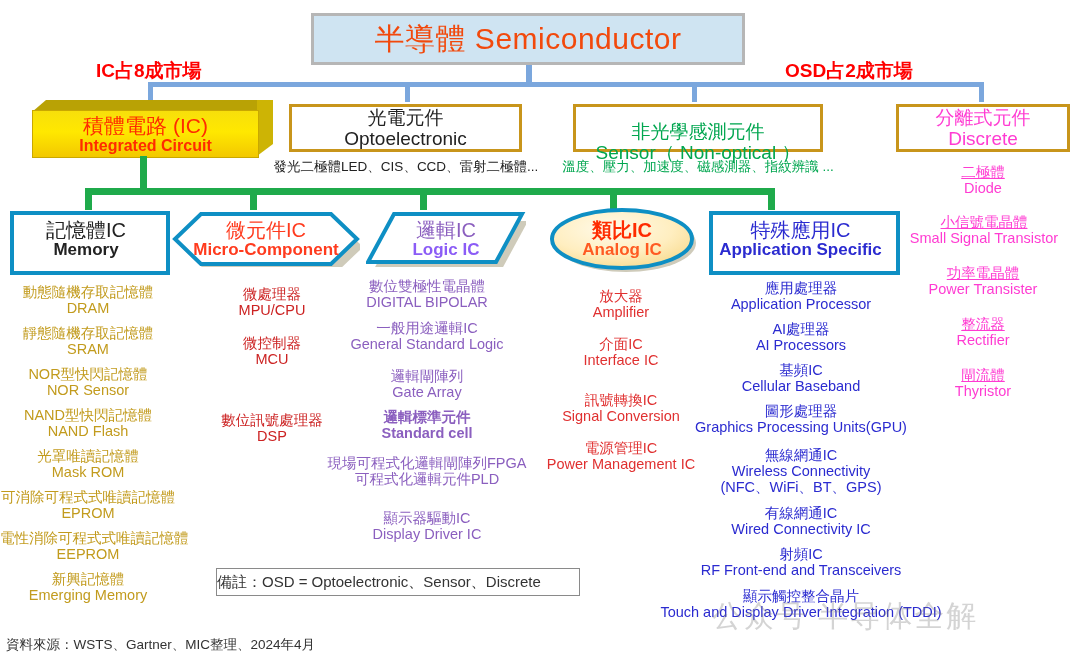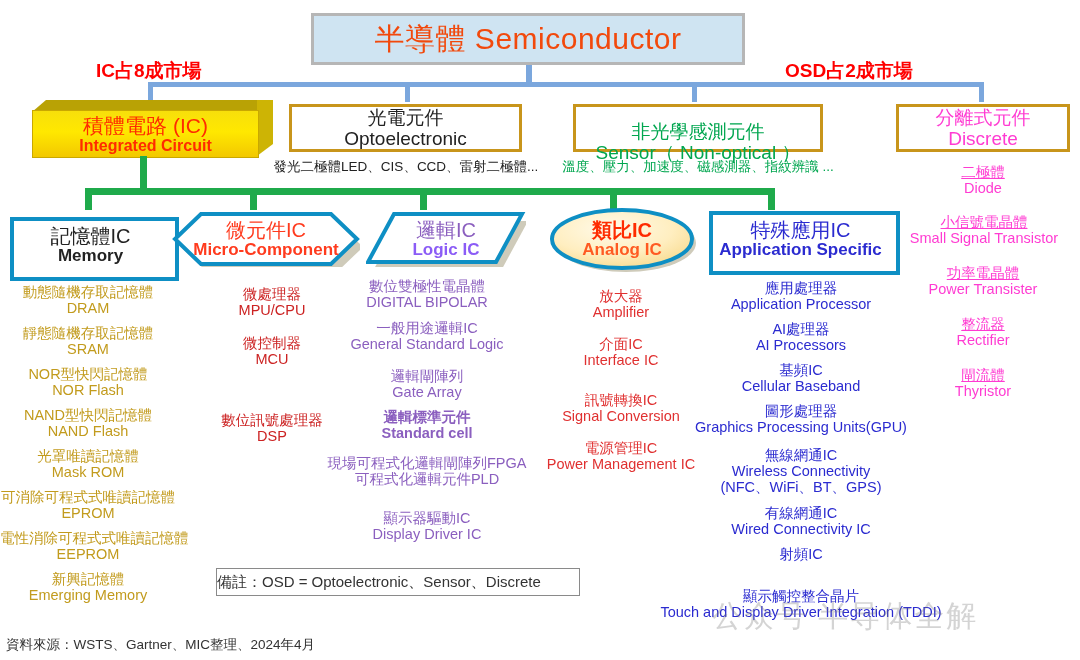--- a/index.html
+++ b/index.html
@@ -167,21 +167,21 @@
   </div>
 
   <div class="green" style="left:140px;top:156px;width:7px;height:32px;"></div>
   <div class="green" style="left:85px;top:188px;width:690px;height:7px;"></div>
   <div class="green" style="left:85px;top:188px;width:7px;height:22px;"></div>
   <div class="green" style="left:250px;top:188px;width:7px;height:22px;"></div>
   <div class="green" style="left:420px;top:188px;width:7px;height:22px;"></div>
   <div class="green" style="left:610px;top:188px;width:7px;height:22px;"></div>
   <div class="green" style="left:768px;top:188px;width:7px;height:22px;"></div>
 
-  <div class="l3" style="left:10px;top:217px;width:152px;height:56px;padding-left:9px;">
+  <div class="l3" style="left:10px;top:211px;width:152px;height:56px;">
     <div class="shadow" style="left:7px;top:7px;width:152px;height:56px;"></div>
     <div class="rectshape"></div>
     <div class="l3-label">
       <span class="cn" style="color:#222;">記憶體IC</span>
       <span class="en" style="color:#222;">Memory</span>
     </div>
   </div>
 
   <div class="l3" style="left:172px;top:211px;width:188px;height:56px;">
     <svg class="hexwrap" viewBox="0 0 188 56" preserveAspectRatio="none">
@@ -235,21 +235,21 @@
   <div class="leaf c-mem" style="left:0px;top:284px;width:176px;">
       <span class="cn">動態隨機存取記憶體</span>
       <span class="en">DRAM</span>
     </div>
   <div class="leaf c-mem" style="left:0px;top:325px;width:176px;">
       <span class="cn">靜態隨機存取記憶體</span>
       <span class="en">SRAM</span>
     </div>
   <div class="leaf c-mem" style="left:0px;top:366px;width:176px;">
       <span class="cn">NOR型快閃記憶體</span>
-      <span class="en">NOR Flash</span>
+      <span class="en">NOR Sensor</span>
     </div>
   <div class="leaf c-mem" style="left:0px;top:407px;width:176px;">
       <span class="cn">NAND型快閃記憶體</span>
       <span class="en">NAND Flash</span>
     </div>
   <div class="leaf c-mem" style="left:0px;top:448px;width:176px;">
       <span class="cn">光罩唯讀記憶體</span>
       <span class="en">Mask ROM</span>
     </div>
   <div class="leaf c-mem" style="left:0px;top:489px;width:176px;">
@@ -340,20 +340,21 @@
       <span class="cn">無線網通IC</span>
       <span class="en">Wireless Connectivity</span>
       <span class="en">(NFC、WiFi、BT、GPS)</span>
     </div>
   <div class="leaf c-app" style="left:690px;top:505px;width:222px;">
       <span class="cn">有線網通IC</span>
       <span class="en">Wired Connectivity IC</span>
     </div>
   <div class="leaf c-app" style="left:676px;top:546px;width:250px;">
       <span class="cn">射頻IC</span>
+      <span class="en">RF Front-end and Transceivers</span>
     </div>
   <div class="leaf c-app" style="left:648px;top:588px;width:306px;">
       <span class="cn">顯示觸控整合晶片</span>
       <span class="en">Touch and Display Driver Integration (TDDI)</span>
     </div>
 
   <div class="leaf c-dis" style="left:896px;top:164px;width:174px;">
       <span class="cn">二極體</span>
       <span class="en">Diode</span>
     </div>

